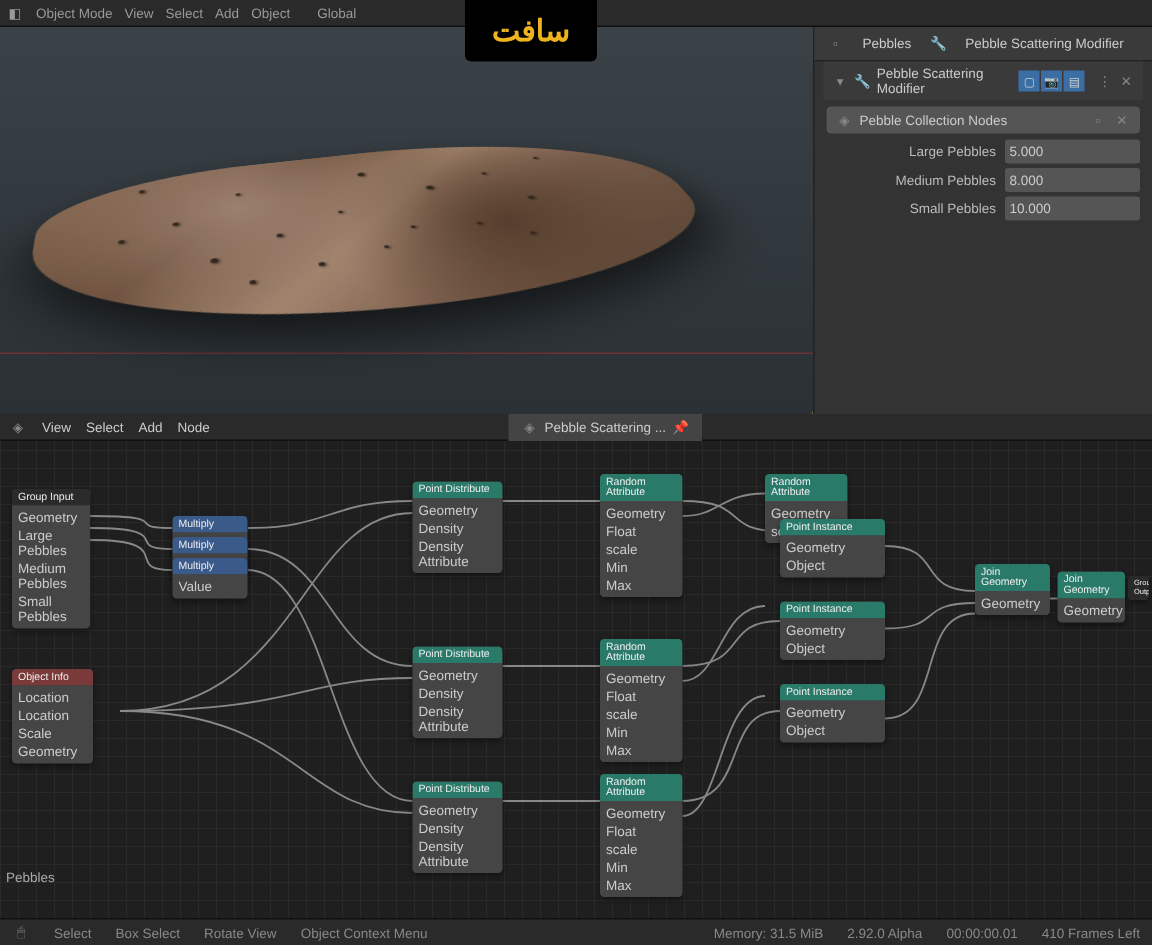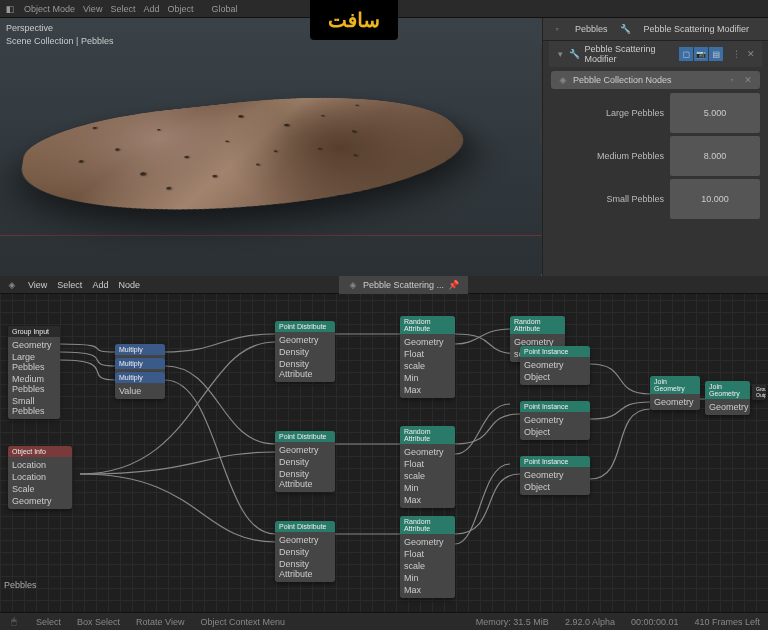--- a/index.html
+++ b/index.html
@@ -20,21 +20,21 @@
 .side-panel{width:226px;background:#333;border-left:1px solid #222}
 .side-header{background:#3a3a3a;padding:4px 8px;display:flex;align-items:center;gap:8px;border-bottom:1px solid #222}
 .side-header .tab{padding:2px 4px;font-size:9px}
 .add-modifier{display:flex;align-items:center;background:#444;margin:6px;padding:4px 8px;border-radius:3px}
 .mod-header{background:#3a3a3a;padding:3px 6px;display:flex;align-items:center;gap:4px;margin:0 6px}
 .mod-header .blue-btns{display:flex;gap:1px;margin-left:auto}
 .blue-btns span{background:#3a6ea5;width:14px;height:14px;display:flex;align-items:center;justify-content:center;font-size:8px}
 .node-select{background:#555;margin:4px 8px;padding:3px 6px;border-radius:3px;display:flex;align-items:center;gap:4px}
 .prop-row{display:flex;align-items:center;margin:3px 8px;gap:6px}
 .prop-row .lbl{flex:1;text-align:right;font-size:9px;color:#bbb}
-.prop-row .val{width:90px;background:#555;padding:15px;text-align:center;border-radius:2px;font-size:9px}
+.prop-row .val{width:90px;background:#555;padding:3px;border-radius:2px;font-size:9px}
 .tool-col{position:absolute;left:540px;top:30px;width:20px;display:flex;flex-direction:column;gap:2px}
 .tool-col span{width:18px;height:18px;background:#3a3a3a;border-radius:2px;display:flex;align-items:center;justify-content:center;font-size:9px;color:#888}
 .node-editor{height:336px;background:#1f1f1f;position:relative;background-image:linear-gradient(#2a2a2a 1px,transparent 1px),linear-gradient(90deg,#2a2a2a 1px,transparent 1px);background-size:12px 12px}
 .ne-header{height:18px;background:#2a2a2a;display:flex;align-items:center;padding:0 6px;gap:10px;border-bottom:1px solid #111}
 .ne-crumb{position:absolute;right:300px;top:0;background:#444;padding:2px 8px;font-size:9px;display:flex;align-items:center;gap:4px;height:18px}
 .node{position:absolute;background:#3a3a3a;border-radius:3px;overflow:hidden;box-shadow:0 2px 4px rgba(0,0,0,0.4);font-size:7px}
 .node .nh{padding:2px 4px;font-size:7px;color:#eee}
 .node .nb{background:#454545;padding:2px 4px}
 .node .nr{padding:1px 0;font-size:6px;color:#aaa;display:flex;justify-content:space-between}
 .n-teal .nh{background:#2a7a6a}
@@ -58,24 +58,20 @@
   <span>Object Mode</span>
   <span>View</span>
   <span>Select</span>
   <span>Add</span>
   <span>Object</span>
   <span style="margin-left:10px">Global</span>
 </div>
 
 <div class="main-area">
   <div class="viewport">
-    <div class="vp-info">
-      <div>Perspective</div>
-      <div>Scene Collection | Pebbles</div>
-    </div>
     <div class="axis"></div>
     <div class="axis2"></div>
     <div class="terrain">
       <div class="pebbles">
         <span style="top:10%;left:15%;width:4px;height:4px"></span>
           <span style="top:20%;left:30%;width:3px;height:3px"></span>
           <span style="top:15%;left:50%;width:5px;height:5px"></span>
           <span style="top:25%;left:70%;width:3px;height:3px"></span>
           <span style="top:35%;left:20%;width:4px;height:4px"></span>
           <span style="top:40%;left:45%;width:3px;height:3px"></span>
@@ -215,21 +211,21 @@
       </div>
     </div>
   <div class="node n-blue" style="top:96px;left:115px;width:50px">
       <div class="nh">Multiply</div>
       <div class="nb">
         <div class="nr">
           <span>Value</span>
         </div>
       </div>
     </div>
-  <div class="node n-red" style="top:170px;left:8px;width:64px">
+  <div class="node n-red" style="top:170px;left:8px;width:54px">
       <div class="nh">Object Info</div>
       <div class="nb">
         <div class="nr">
           <span>Location</span>
         </div>
         <div class="nr">
           <span>Location</span>
         </div>
         <div class="nr">
           <span>Scale</span>

